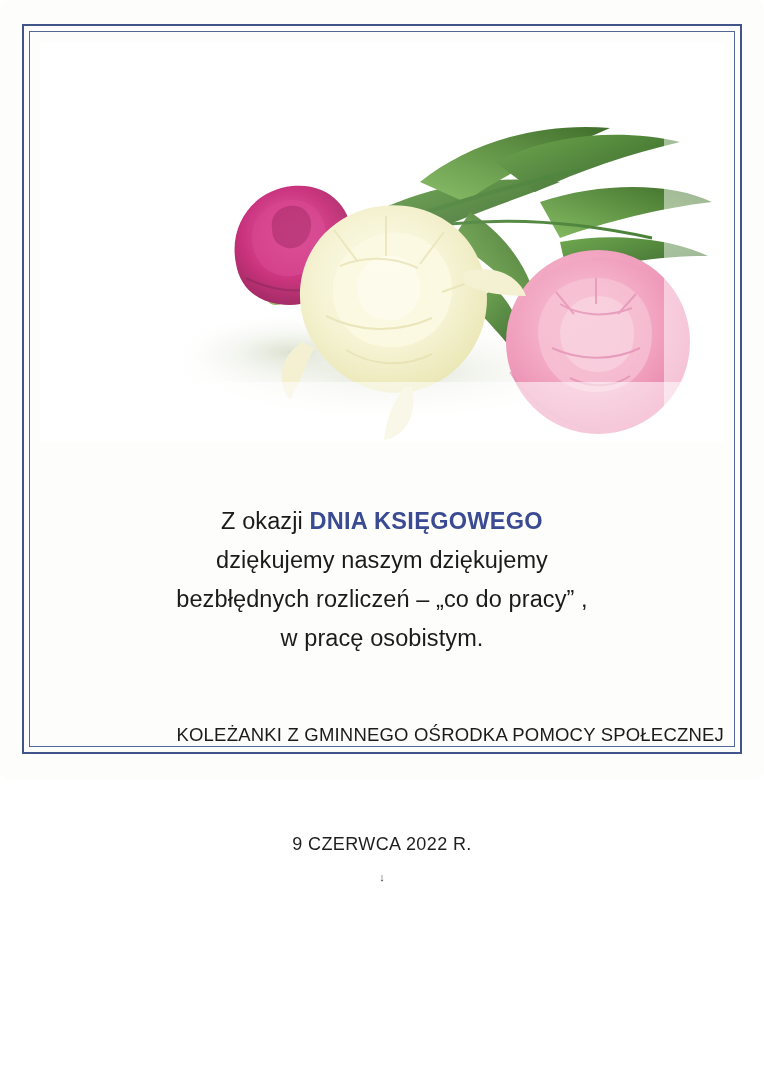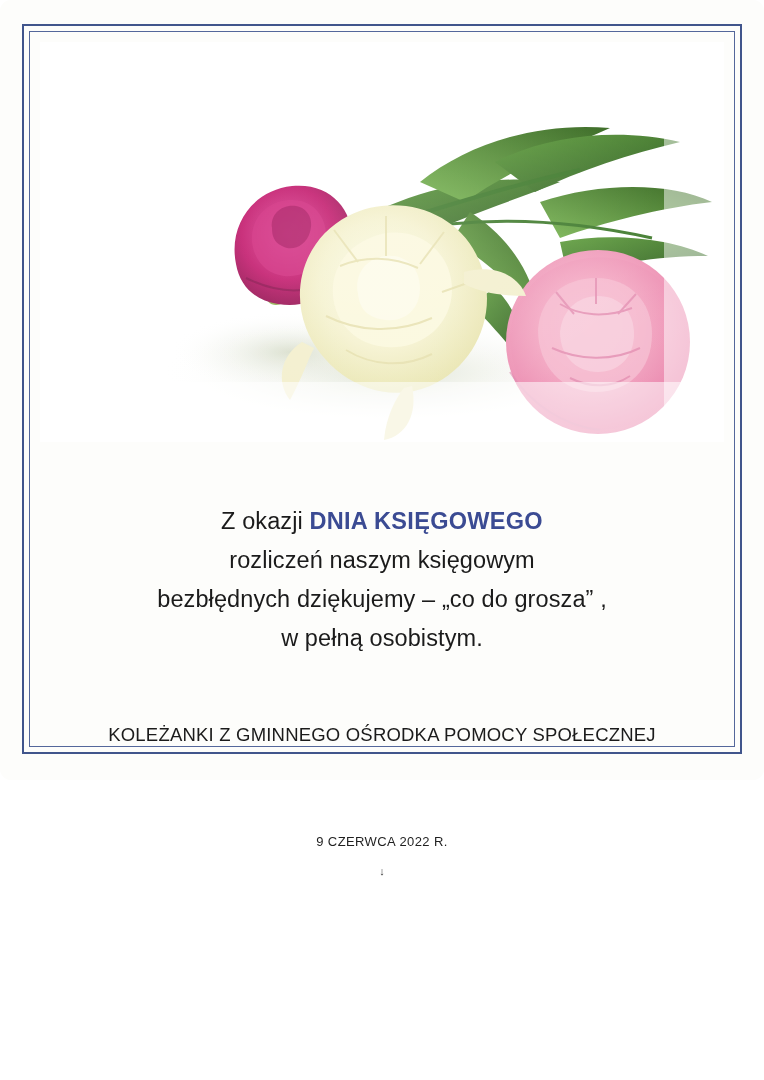--- a/index.html
+++ b/index.html
@@ -79,31 +79,31 @@
     white-space: nowrap;
   }
   .accent {
     color: #3b4b93;
     font-weight: bold;
     letter-spacing: 0.3px;
   }
 
   .signature {
     margin-top: 66px;
-    text-align: center;
+    text-align: right;
     color: #1b1b1b;
     font-size: 18.5px;
     letter-spacing: 0.2px;
   }
 
   .datestamp {
     margin-top: 88px;
     text-align: center;
     color: #1f1f1f;
-    font-size: 13px;
+    font-size: 18px;
     letter-spacing: 0.4px;
   }
 
   .tiny-mark {
     margin-top: 16px;
     text-align: center;
     color: #3a3a3a;
     font-size: 11px;
   }
 </style>
@@ -226,23 +226,23 @@
         <rect x="0" y="0" width="684" height="60" fill="#ffffff" opacity="0.6"></rect>
         <rect x="0" y="0" width="60" height="400" fill="#ffffff" opacity="0.5"></rect>
         <rect x="624" y="0" width="60" height="400" fill="#ffffff" opacity="0.5"></rect>
       </svg>
     </div>
 
     <div class="greeting">
       <div class="line">
         <span>Z okazji </span><span class="accent">DNIA KSIĘGOWEGO</span>
       </div>
-      <div class="line">rozliczeń naszym księgowym</div>
-      <div class="line">bezbłędnych dziękujemy – „co do grosza” ,</div>
-      <div class="line">w pełną osobistym.</div>
+      <div class="line">dziękujemy naszym dziękujemy</div>
+      <div class="line">bezbłędnych rozliczeń – „co do pracy” ,</div>
+      <div class="line">w pracę osobistym.</div>
     </div>
 
     <div class="signature">KOLEŻANKI Z GMINNEGO OŚRODKA POMOCY SPOŁECZNEJ</div>
 
     <div class="datestamp">9 CZERWCA 2022 R.</div>
 
     <div class="tiny-mark">↓</div>
 
   </div>
 </div>

